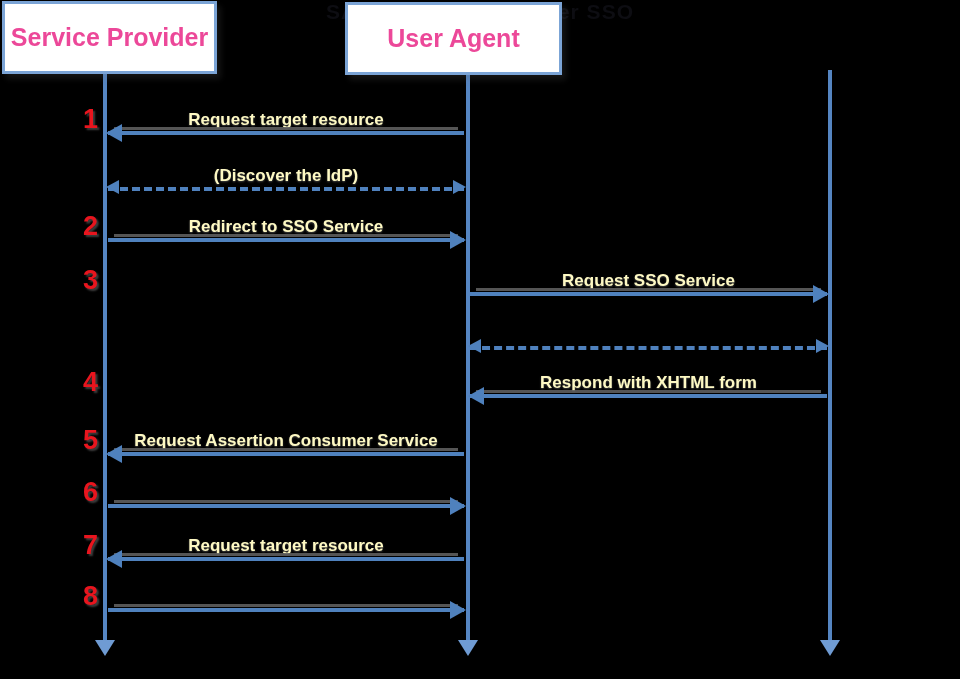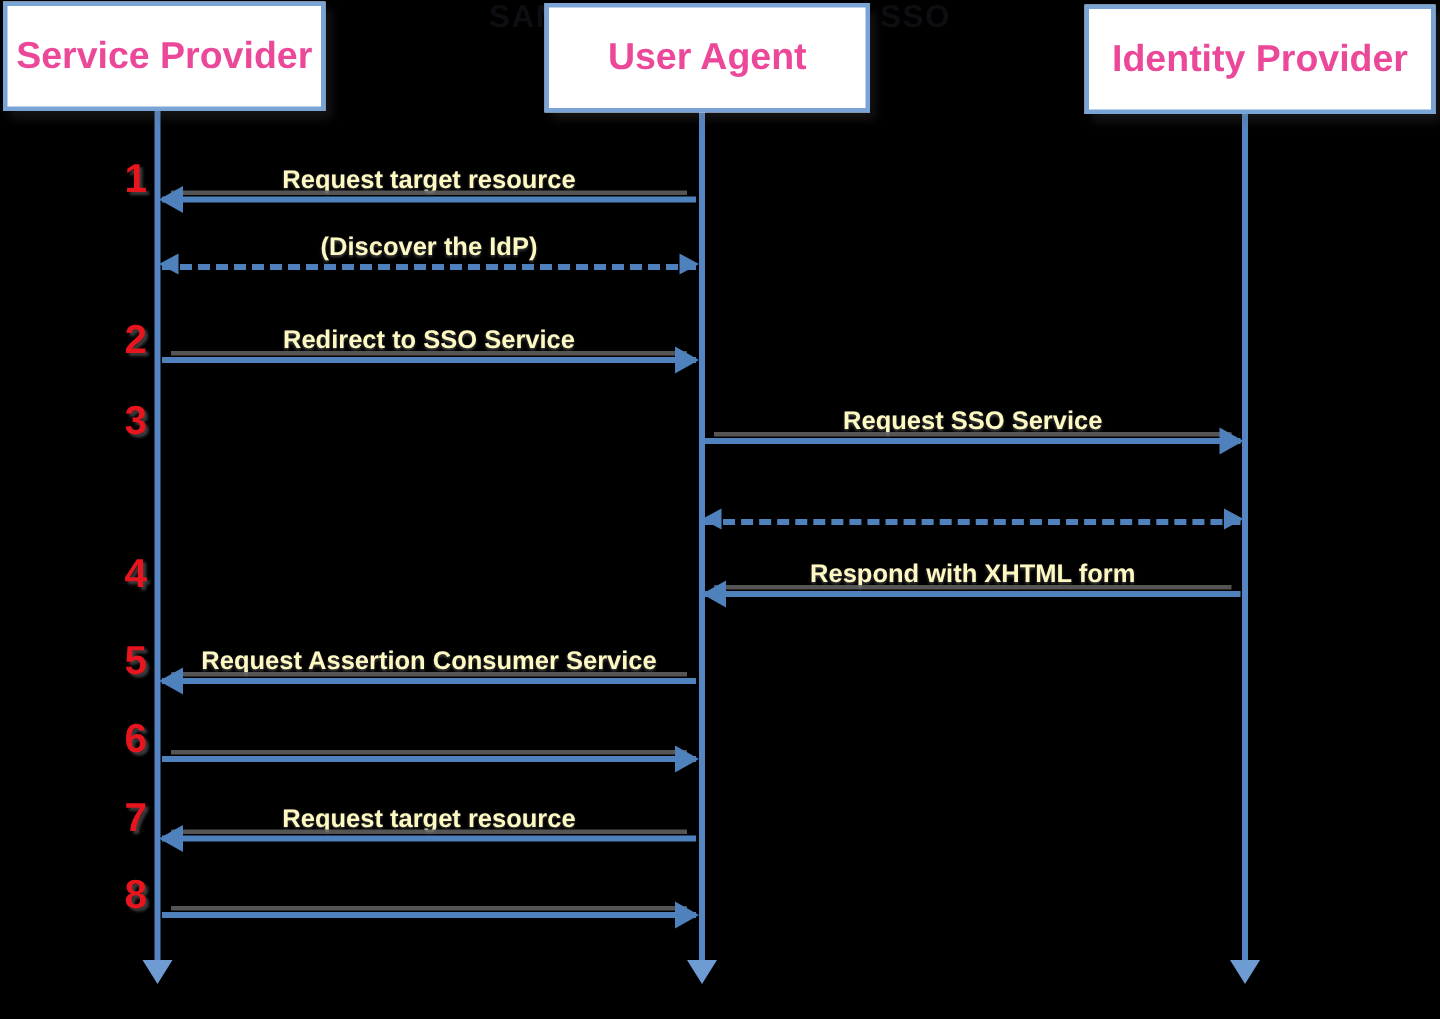--- a/index.html
+++ b/index.html
@@ -9,36 +9,36 @@
   
   #title{position:absolute;top:0;left:0;right:0;text-align:center;
          font-size:21px;font-weight:bold;color:#0d0d12;letter-spacing:1px;z-index:1;}
 
   
   .actor{position:absolute;top:1px;height:67px;background:#fff;border:3px solid #7ba4d6;
          display:flex;align-items:center;justify-content:center;z-index:3;
          box-shadow:4px 5px 6px rgba(110,110,110,0.18);}
   .actor span{font-weight:bold;color:#ec4899;font-size:25px;white-space:nowrap;}
   #actor-sp{left:2px;width:209px;}
-  #actor-ua{left:363px;width:211px;top:2px;}
+  #actor-ua{left:345px;width:211px;top:2px;}
   #actor-idp{left:723px;width:228px;top:3px;}
 
   
   .lifeline{position:absolute;top:70px;height:572px;width:4px;background:#5585c2;z-index:1;}
   #ll-sp{left:103px;}
   #ll-ua{left:466px;}
   #ll-idp{left:828px;}
   .ll-end{position:absolute;top:640px;width:0;height:0;z-index:1;
           border-left:10px solid transparent;border-right:10px solid transparent;
           border-top:16px solid #6f9bd3;}
   #lle-sp{left:95px;} #lle-ua{left:458px;} #lle-idp{left:820px;}
 
   
   .msg{position:absolute;left:0;width:960px;height:38px;z-index:2;}
-  .m0{top:97px;}  .m1{top:142px;} .m2{top:204px;} .m3{top:258px;} .m4{top:312px;}
+  .m0{top:97px;}  .m1{top:153px;} .m2{top:204px;} .m3{top:258px;} .m4{top:312px;}
   .m5{top:360px;} .m6{top:418px;} .m7{top:470px;} .m8{top:523px;} .m9{top:574px;}
 
   .num{position:absolute;left:58px;width:40px;bottom:2px;text-align:right;
        font-size:27px;font-weight:bold;color:#e8151e;line-height:1;
        text-shadow:2px 2px 2px rgba(115,115,115,0.55);}
 
   .lbl{position:absolute;bottom:5px;text-align:center;font-size:17px;font-weight:bold;
        color:#fef9c3;white-space:nowrap;
        text-shadow:0 1px 2px rgba(125,125,125,0.55);}
 
@@ -66,23 +66,20 @@
 
 <div id="canvas">
 
   <div id="title">SAML 2.0 Web Browser SSO</div>
 
   <div class="actor" id="actor-sp">
     <span>Service Provider</span>
   </div>
   <div class="actor" id="actor-ua">
     <span>User Agent</span>
-  </div>
-  <div class="actor" id="actor-idp">
-    <span>Identity Provider</span>
   </div>
 
   <div class="lifeline" id="ll-sp"></div>
   <div class="lifeline" id="ll-ua"></div>
   <div class="lifeline" id="ll-idp"></div>
   <div class="ll-end" id="lle-sp"></div>
   <div class="ll-end" id="lle-ua"></div>
   <div class="ll-end" id="lle-idp"></div>
 
   <div class="msg m0 span-sa">

